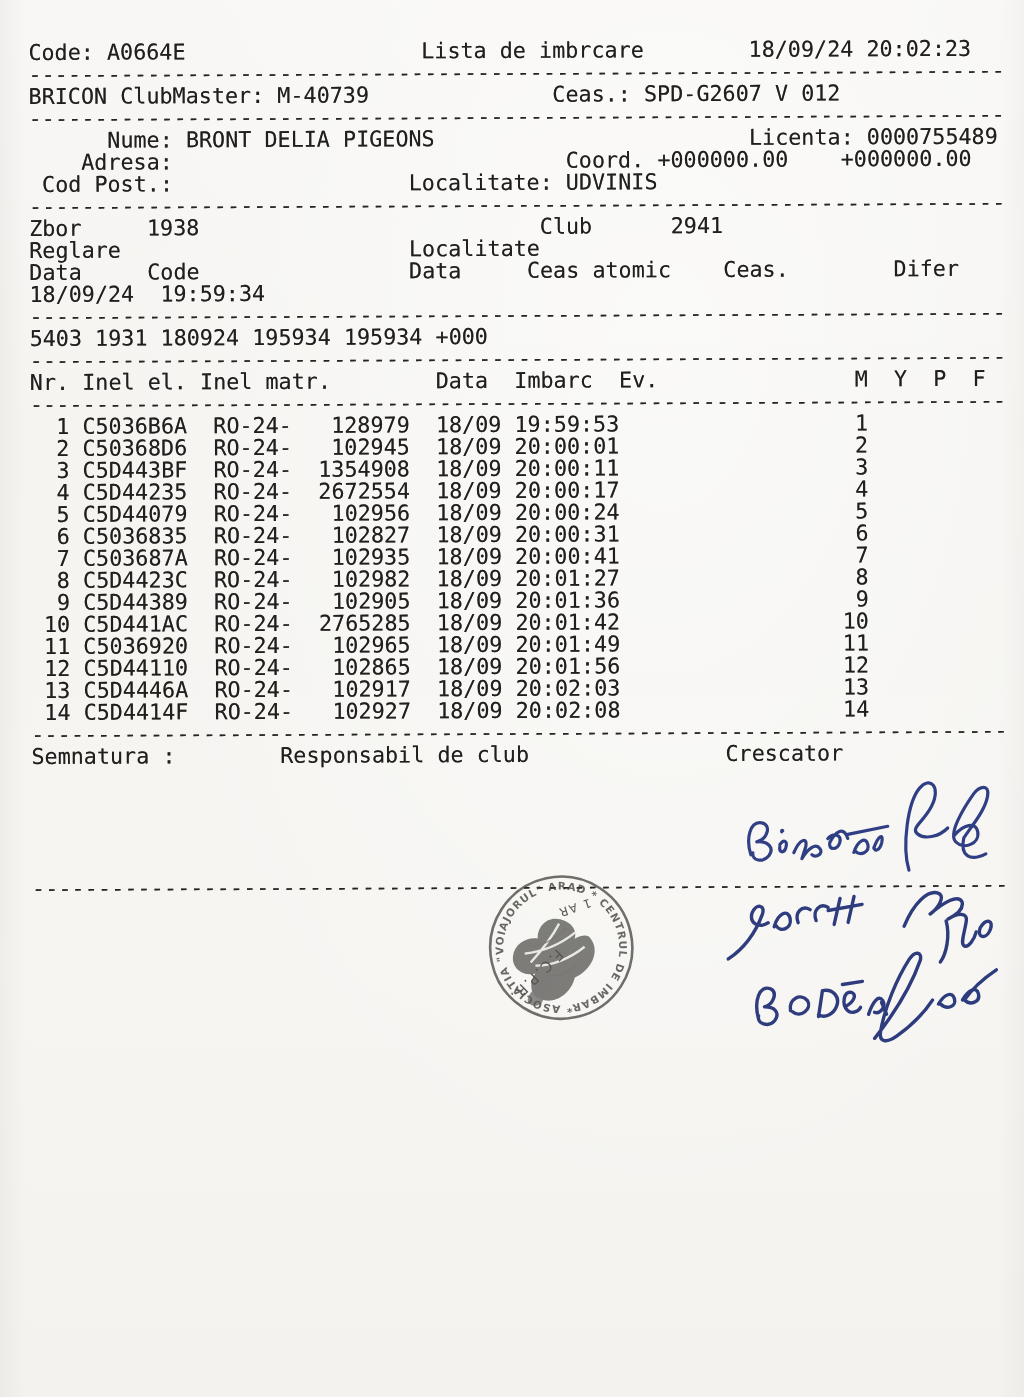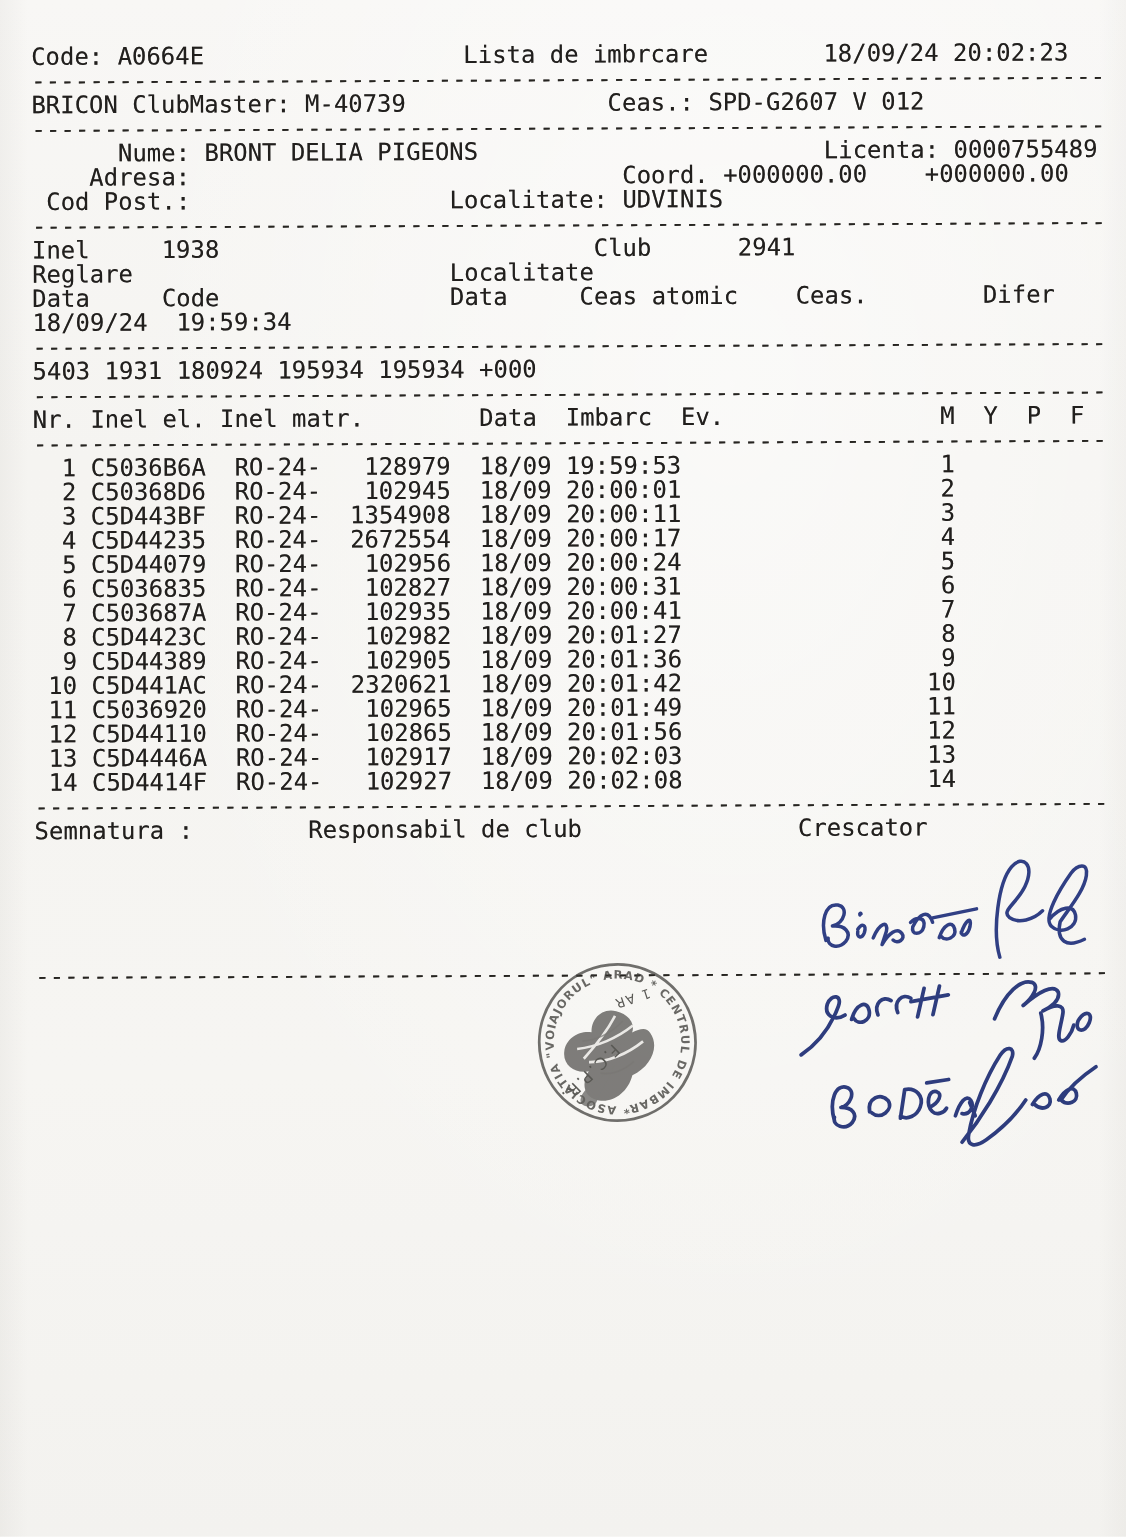--- a/index.html
+++ b/index.html
@@ -66,21 +66,21 @@
     <div class="line">
       <span class="f" style="left:1ch">Cod Post.:</span>
       <span class="f" style="left:29ch">Localitate: UDVINIS</span>
     </div>
 
     <div class="line">
         <span class="f sep" style="left:0ch">--------------------------------------------------------------------------</span>
       </div>
 
     <div class="line">
-      <span class="f" style="left:0ch">Inel</span>
+      <span class="f" style="left:0ch">Zbor</span>
       <span class="f" style="left:9ch">1938</span>
       <span class="f" style="left:39ch">Club</span>
       <span class="f" style="left:49ch">2941</span>
     </div>
 
     <div class="line">
       <span class="f" style="left:0ch">Reglare</span>
       <span class="f" style="left:29ch">Localitate</span>
     </div>
 
@@ -210,21 +210,21 @@
     <span class="f num" style="left:20ch;width:9ch">102905</span>
     <span class="f" style="left:31ch">18/09</span>
     <span class="f" style="left:37ch">20:01:36</span>
     <span class="f num" style="left:45ch;width:19ch">9</span>
   </div>
 
   <div class="line row">
     <span class="f num" style="left:0ch;width:3ch">10</span>
     <span class="f" style="left:4ch">C5D441AC</span>
     <span class="f" style="left:14ch">RO-24-</span>
-    <span class="f num" style="left:20ch;width:9ch">2320621</span>
+    <span class="f num" style="left:20ch;width:9ch">2765285</span>
     <span class="f" style="left:31ch">18/09</span>
     <span class="f" style="left:37ch">20:01:42</span>
     <span class="f num" style="left:45ch;width:19ch">10</span>
   </div>
 
   <div class="line row">
     <span class="f num" style="left:0ch;width:3ch">11</span>
     <span class="f" style="left:4ch">C5036920</span>
     <span class="f" style="left:14ch">RO-24-</span>
     <span class="f num" style="left:20ch;width:9ch">102965</span>

